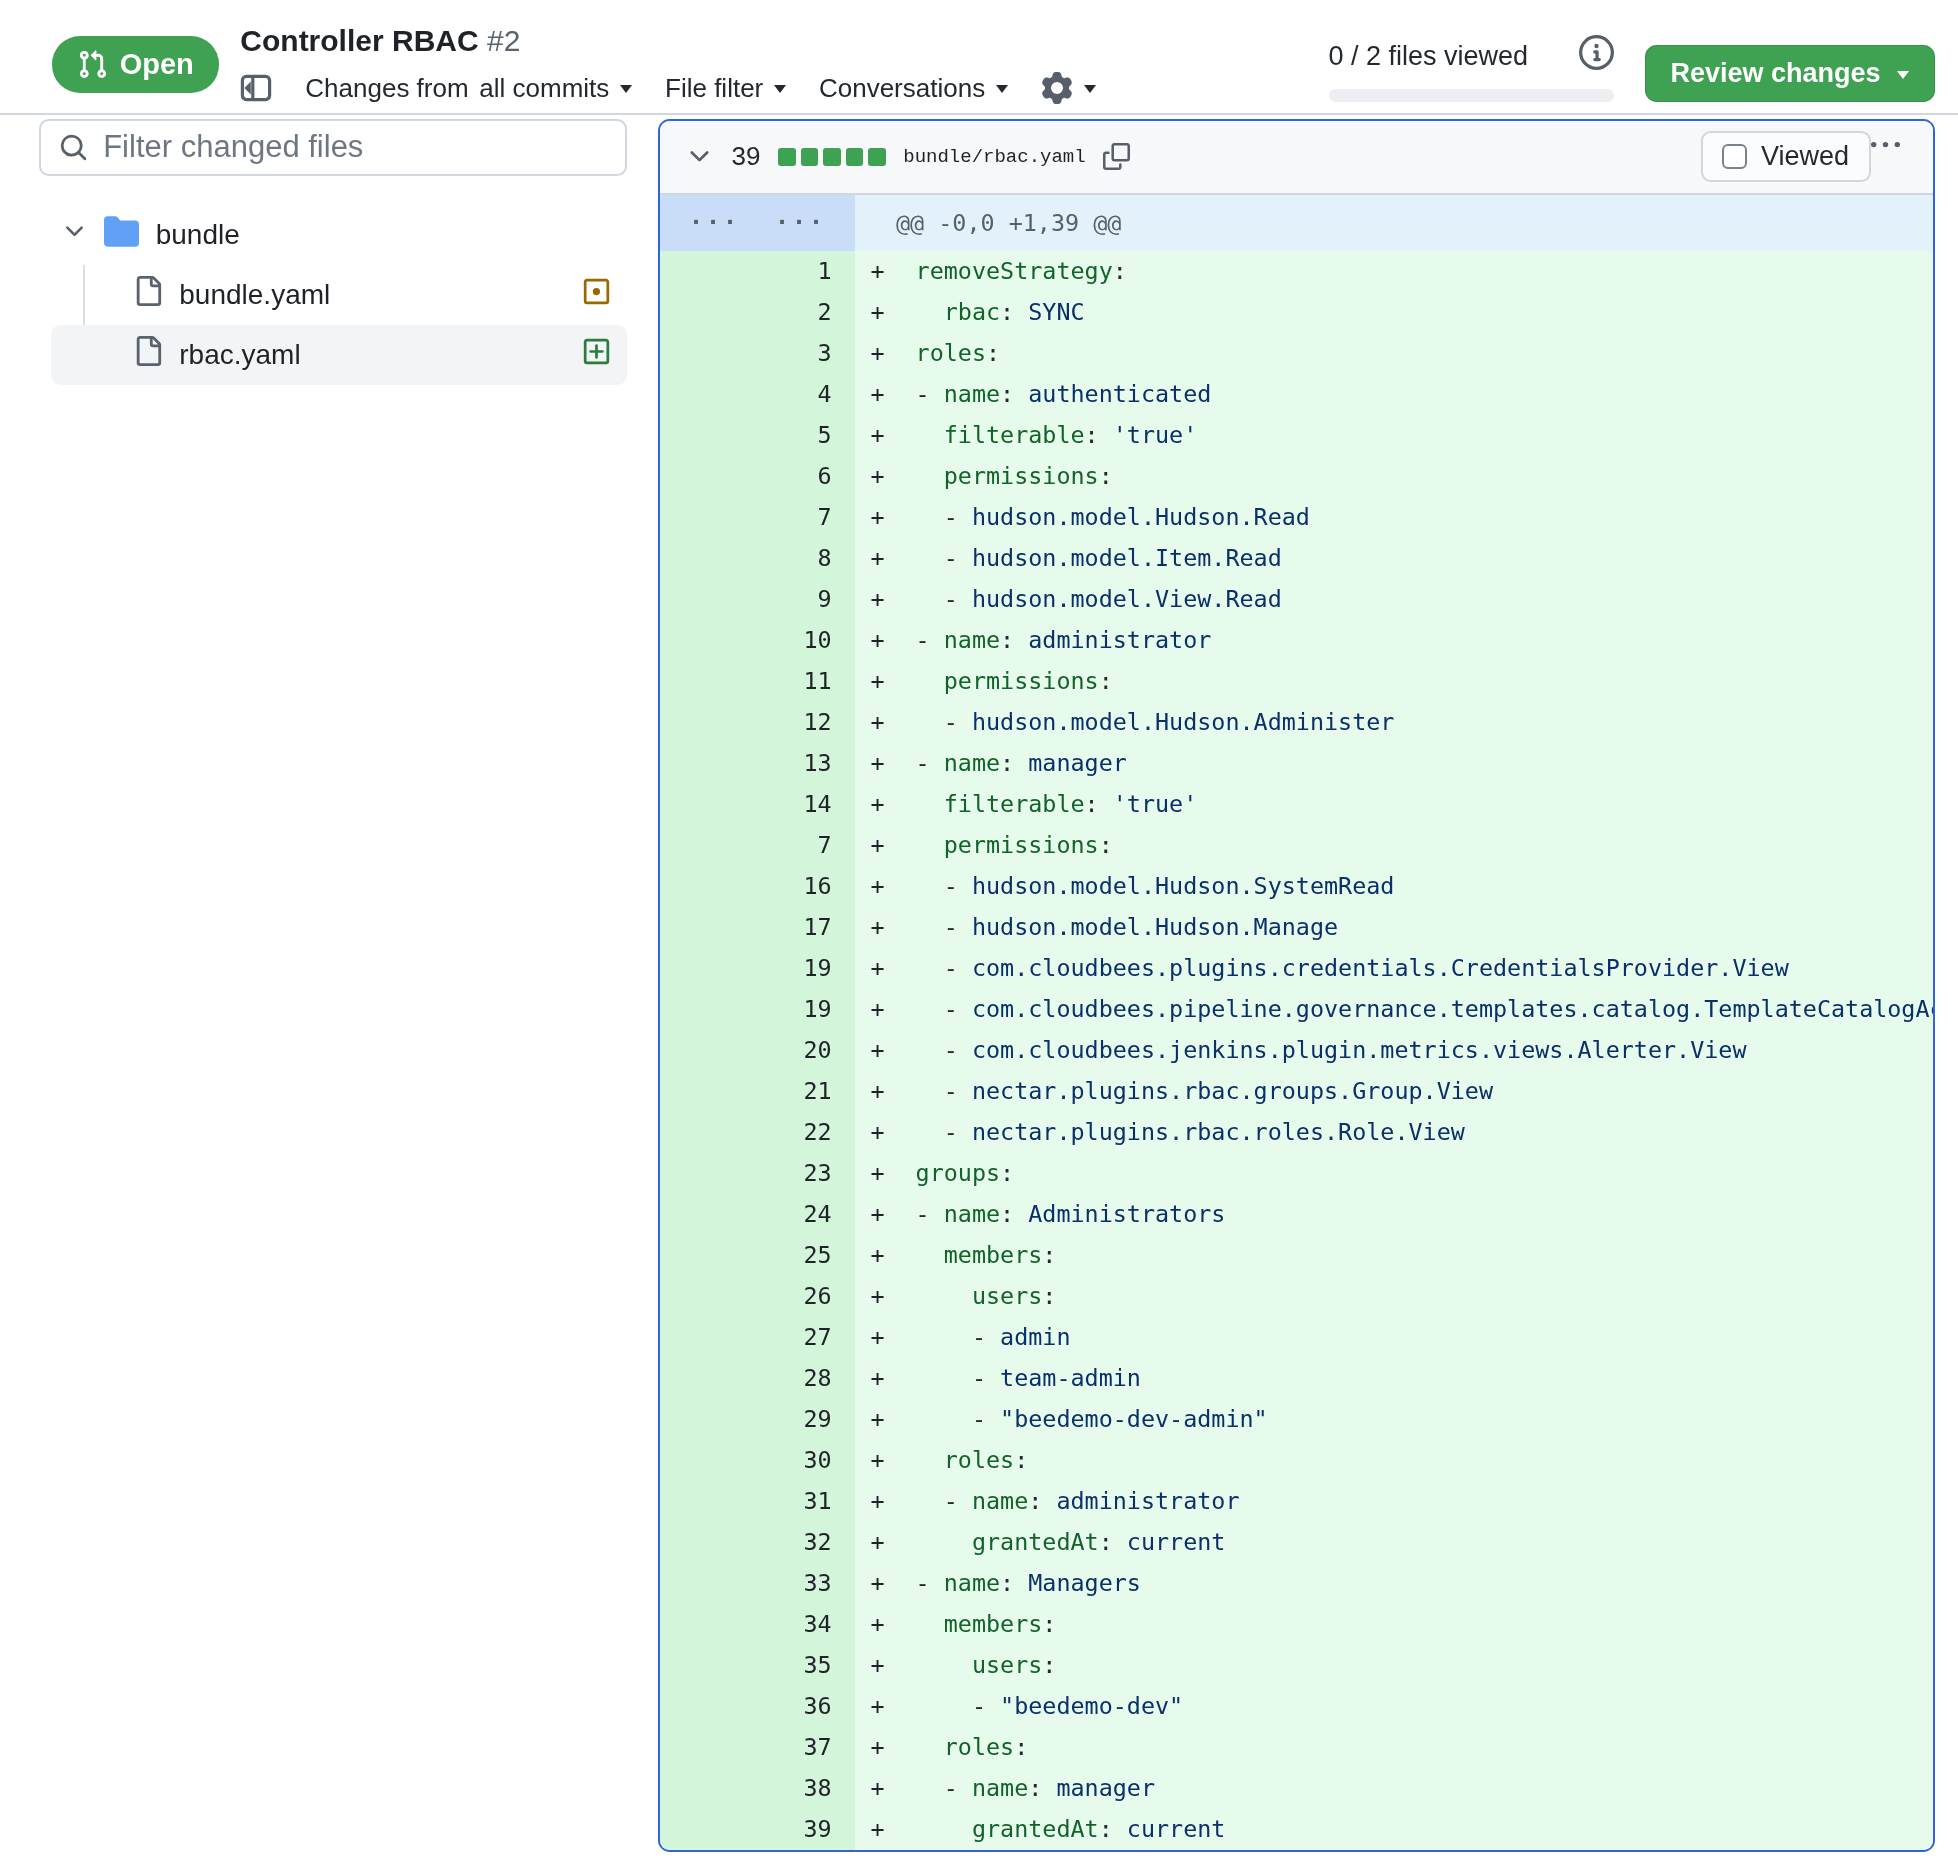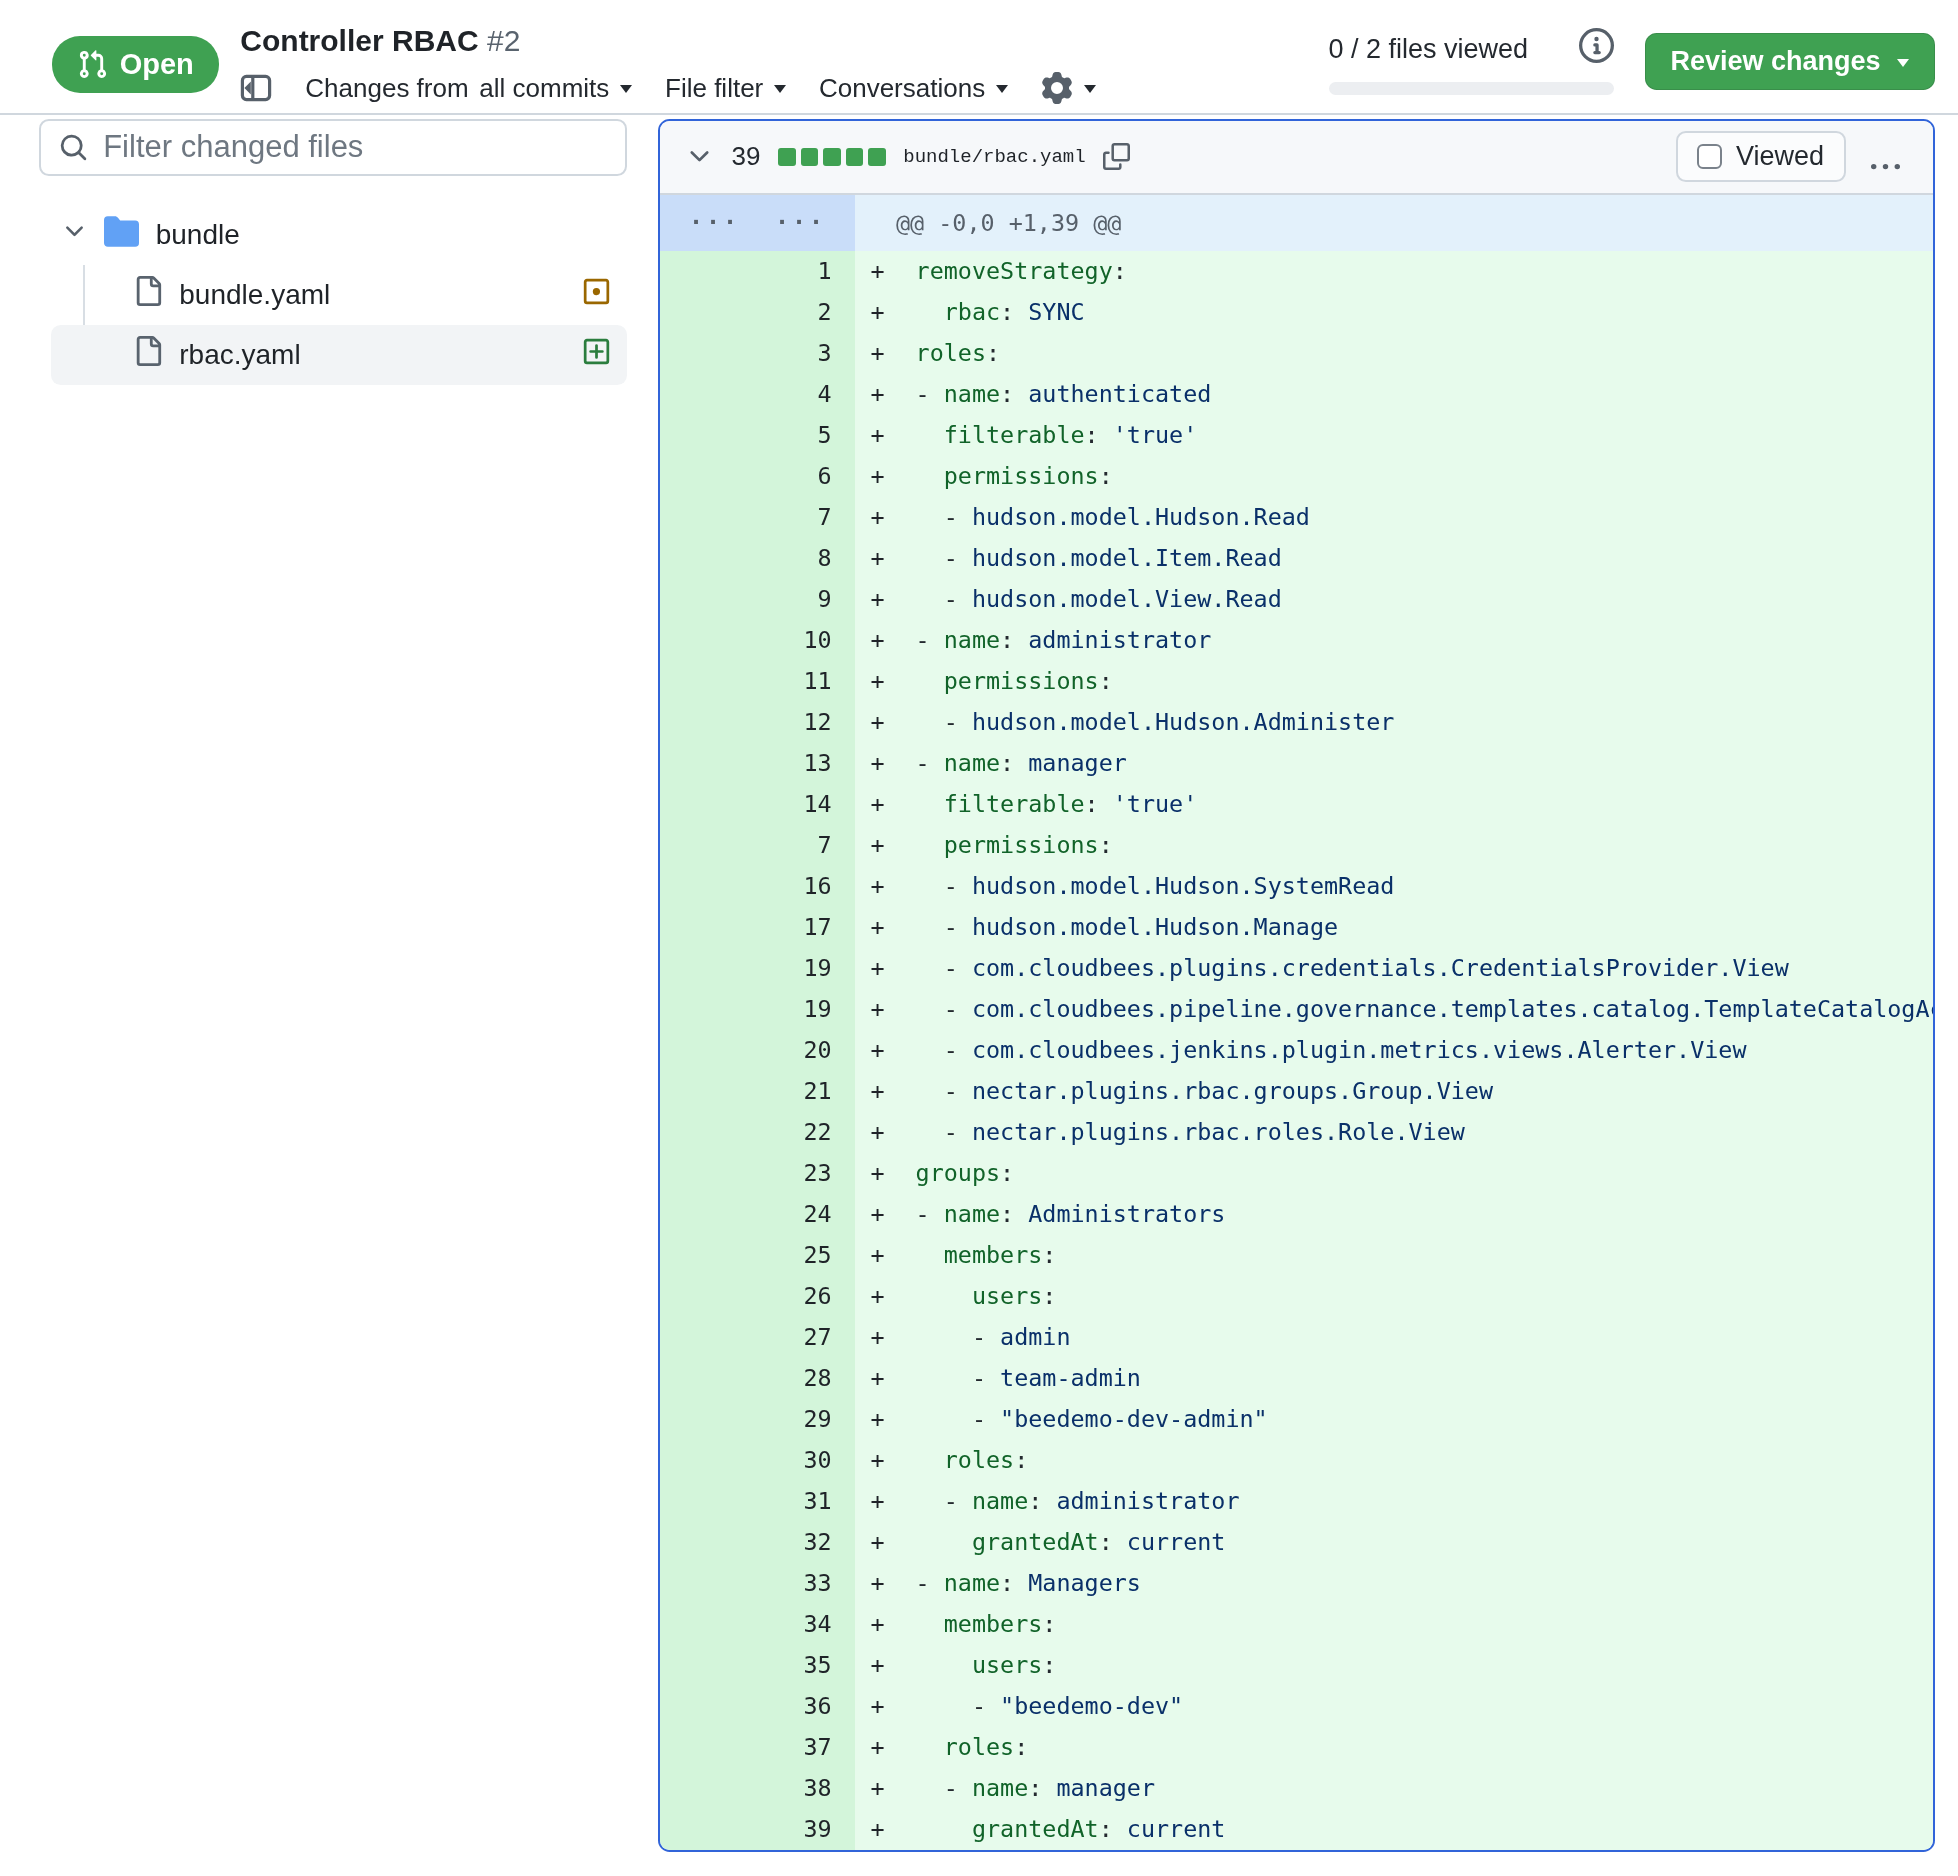--- a/index.html
+++ b/index.html
@@ -20,21 +20,21 @@
   .subnav { display:flex; align-items:center; gap:33px; margin-top:13.7px;
     font-size:26px; color:#24292f; }
   .subnav .dd { display:flex; align-items:center; gap:10.7px; cursor:pointer; background:none; border:none;
     font-size:26px; color:#24292f; font-family:inherit; }
   .bold { font-weight:400; }
   .caret { width:0; height:0; border:6.8px solid transparent; border-top:8.8px solid #24292f; margin-top:8.8px; }
   .icon-btn { background:none; border:none; cursor:pointer; display:flex; align-items:center; }
   .sidebar-toggle svg { width:32px; height:32px; stroke:#57606a; fill:#57606a; }
   .gear svg { width:32px; height:32px; fill:#57606a; }
 
-  .topbar-right { display:flex; align-items:center; gap:31px; margin-top:5px; }
+  .topbar-right { display:flex; align-items:flex-end; gap:31px; margin-top:12px; }
   .files-viewed { width:285px; }
   .fv-row { display:flex; align-items:center; justify-content:space-between;
     font-size:27px; color:#24292f; }
   .info-icon svg { width:35px; height:35px; fill:#57606a; }
   .fv-bar { height:12.7px; background:#eceef1; border-radius:6.8px; margin-top:11.7px; overflow:hidden; }
   .fv-fill { height:100%; background:#3fa152; width:0; }
   .review-btn { height:57px; padding:0 25px; background:#3fa152; color:#fff;
     font-weight:700; font-size:27px; border-radius:11.7px; border:1px solid rgba(27,31,36,.15);
     display:flex; align-items:center; gap:16px; cursor:pointer; font-family:inherit; }
   .review-btn .caret { border-top-color:#fff; }
@@ -70,21 +70,21 @@
   .diff-card { flex:1; border:2.9px solid #3164d9; border-radius:11.7px; background:#fff; overflow:hidden; }
   .diff-header { height:74px; background:#f6f8fa; border-bottom:2px solid #d0d7de;
     display:flex; align-items:center; gap:17.6px; padding:0 33px 0 25px; }
   .diff-header .chev svg { width:29px; height:29px; fill:#57606a; }
   .count { font-size:26px; color:#24292f; }
   .diffstat { display:flex; gap:4.9px; }
   .sq { width:17.6px; height:17.6px; background:#3fa152; border-radius:2.9px; }
   .fname { font-family:Liberation Mono, monospace; font-size:19px; color:#1f2328;
     text-decoration:none; }
   .copy-btn svg { width:27px; height:27px; fill:#57606a; }
-  .dh-right { margin-left:auto; display:flex; align-items:flex-end; gap:25px; }
+  .dh-right { margin-left:auto; display:flex; align-items:flex-start; }
   .viewed-btn { height:51px; padding:0 19.5px; background:#fbfcfd; border:2px solid #d0d7de;
     border-radius:9.8px; display:flex; align-items:center; gap:13.7px; font-size:27px;
     color:#24292f; cursor:pointer; font-family:inherit; }
   .cb { width:25px; height:25px; border:2px solid #7a828b; border-radius:5.9px; background:#fff; }
   .kebab svg { width:29px; height:29px; fill:#57606a; }
 
   .diff-body { font-family:"DejaVu Sans Mono", monospace; font-size:23.4px; }
   .hunk { display:flex; height:56px; }
   .hunk-gutter { width:195px; flex:none; background:#c9ddf9; color:#57606a;
     display:flex; align-items:center; justify-content:space-between;

